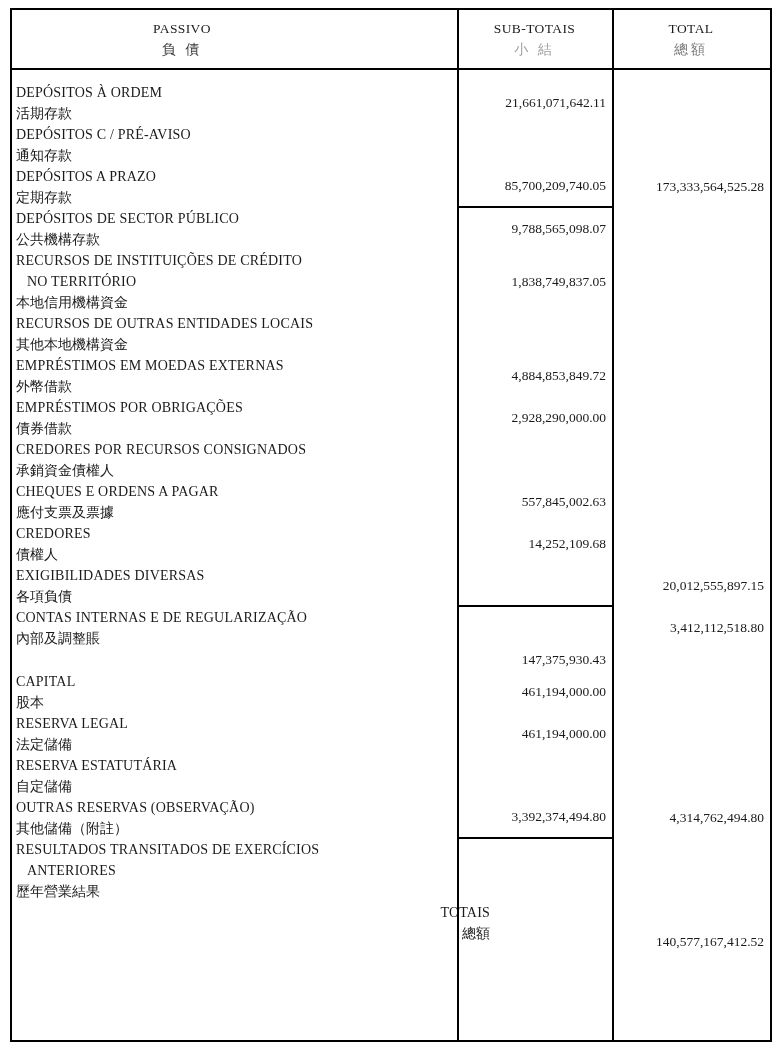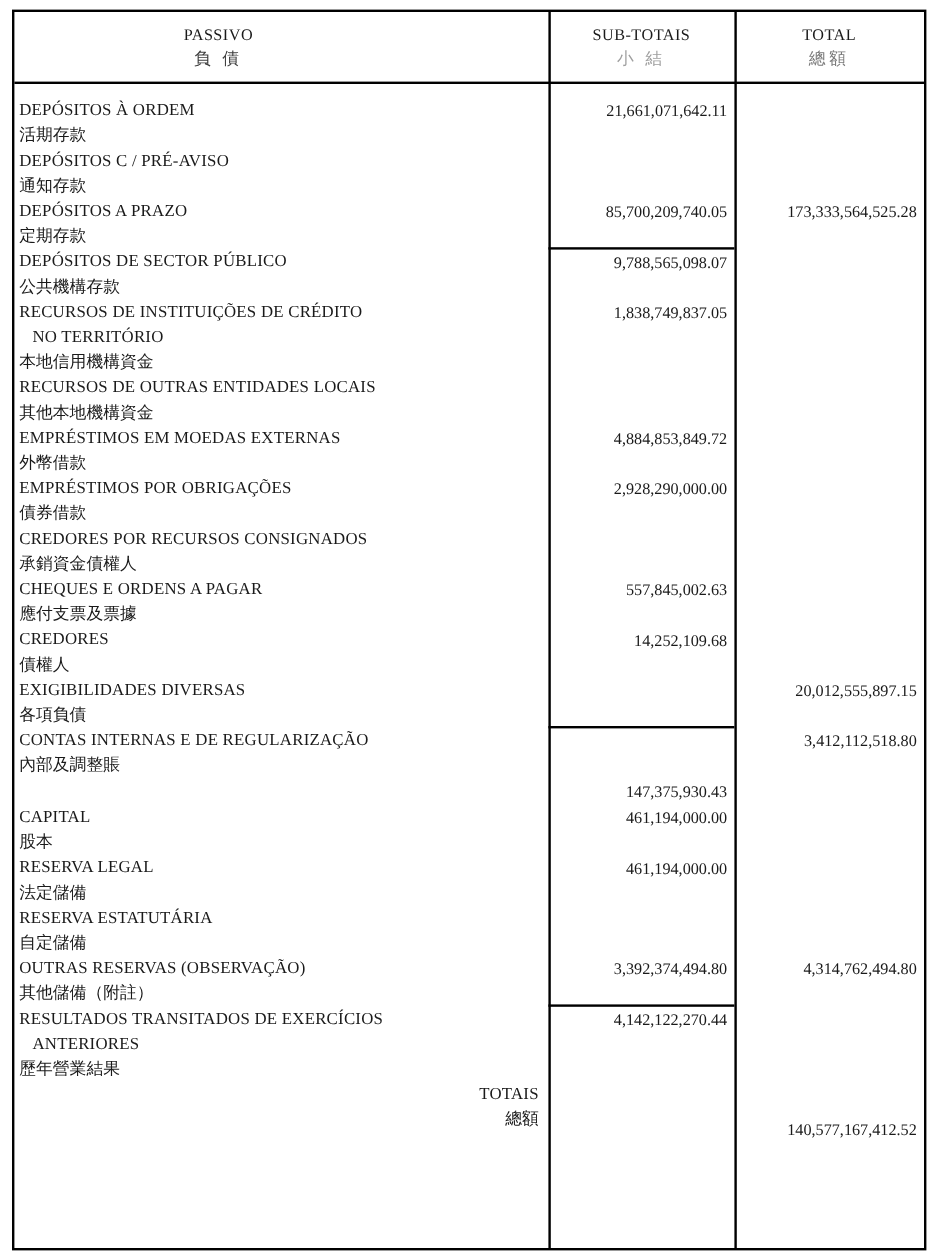--- a/index.html
+++ b/index.html
@@ -84,31 +84,31 @@
     white-space: nowrap;
   }
   .pt-line.cont { padding-left: 11px; }
   .zh-line {
     font-size: 14px;
     white-space: nowrap;
   }
   .amount-cell {
     display: flex;
     flex-direction: column;
-    justify-content: flex-start;
+    justify-content: center;
     align-items: flex-end;
     line-height: 21px;
     font-size: 13.5px;
     padding: 0 6px 1px 0;
     white-space: nowrap;
   }
   .subtotal-cell.underline { border-bottom: 2px solid #000; }
 
   
-  .totals-row { flex: 1 1 auto; }
+  .totals-row { flex: 1 1 auto; padding-left: 41px; }
   .totals-row .passivo-cell {
     text-align: right;
     padding-right: 8px;
   }
   .totals-row .total-cell {
     justify-content: flex-start;
     padding-top: 29px;
   }
 </style>
 </head>
@@ -308,23 +308,20 @@
           <div class="cell amount-cell total-cell">
             <span>4,314,762,494.80</span>
           </div>
         </div>
         <div class="row">
           <div class="cell passivo-cell">
             <div class="pt-line">RESULTADOS TRANSITADOS DE EXERCÍCIOS</div>
             <div class="pt-line cont">ANTERIORES</div>
             <div class="zh-line">歷年營業結果</div>
           </div>
-          <div class="cell amount-cell subtotal-cell">
-            <span>4,142,122,270.44</span>
-          </div>
           <div class="cell amount-cell total-cell"></div>
         </div>
         <div class="row totals-row">
           <div class="cell passivo-cell">
             <div class="pt-line">TOTAIS</div>
             <div class="zh-line">總額</div>
           </div>
           <div class="cell amount-cell subtotal-cell"></div>
           <div class="cell amount-cell total-cell">
             <span>140,577,167,412.52</span>

